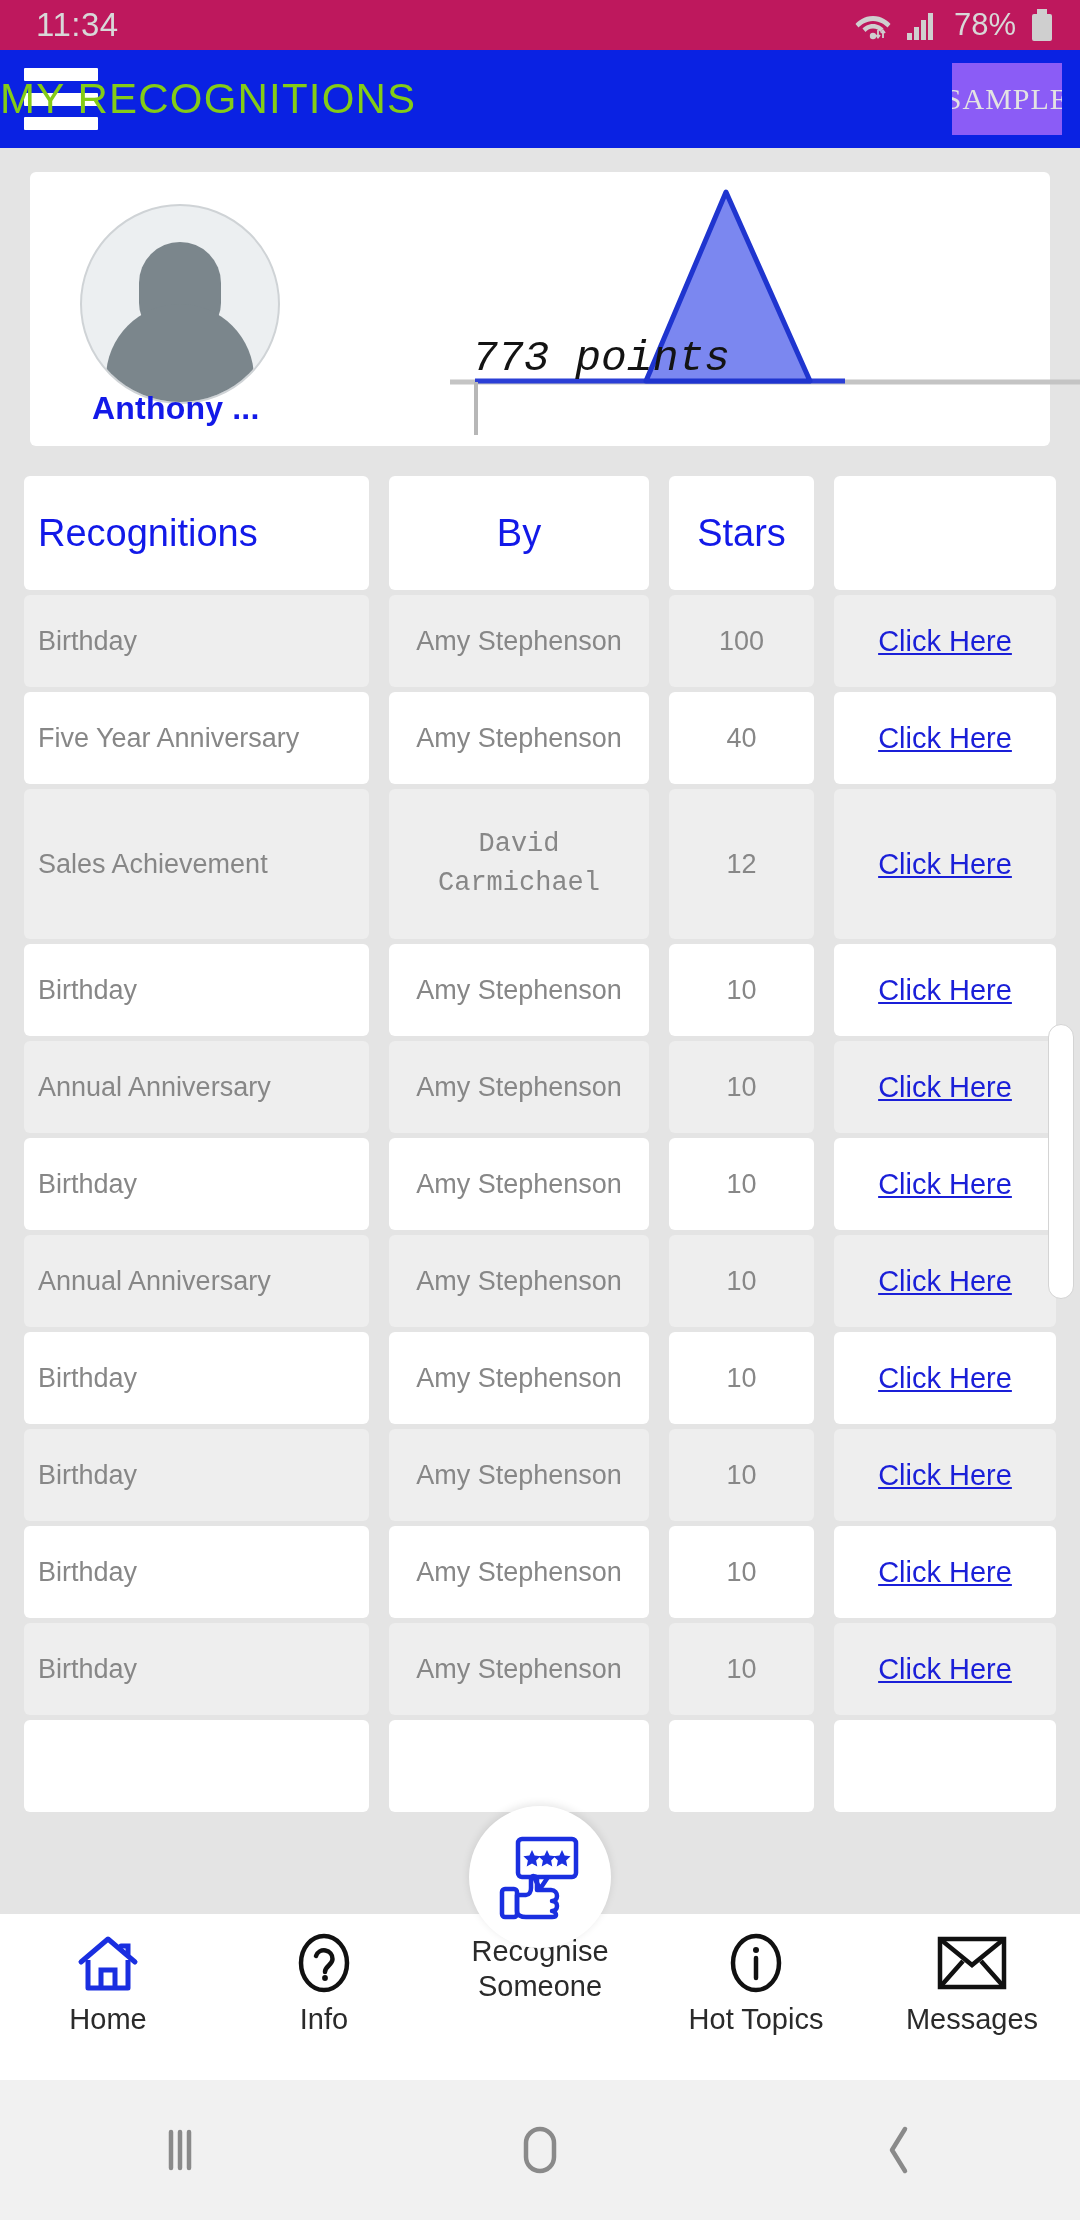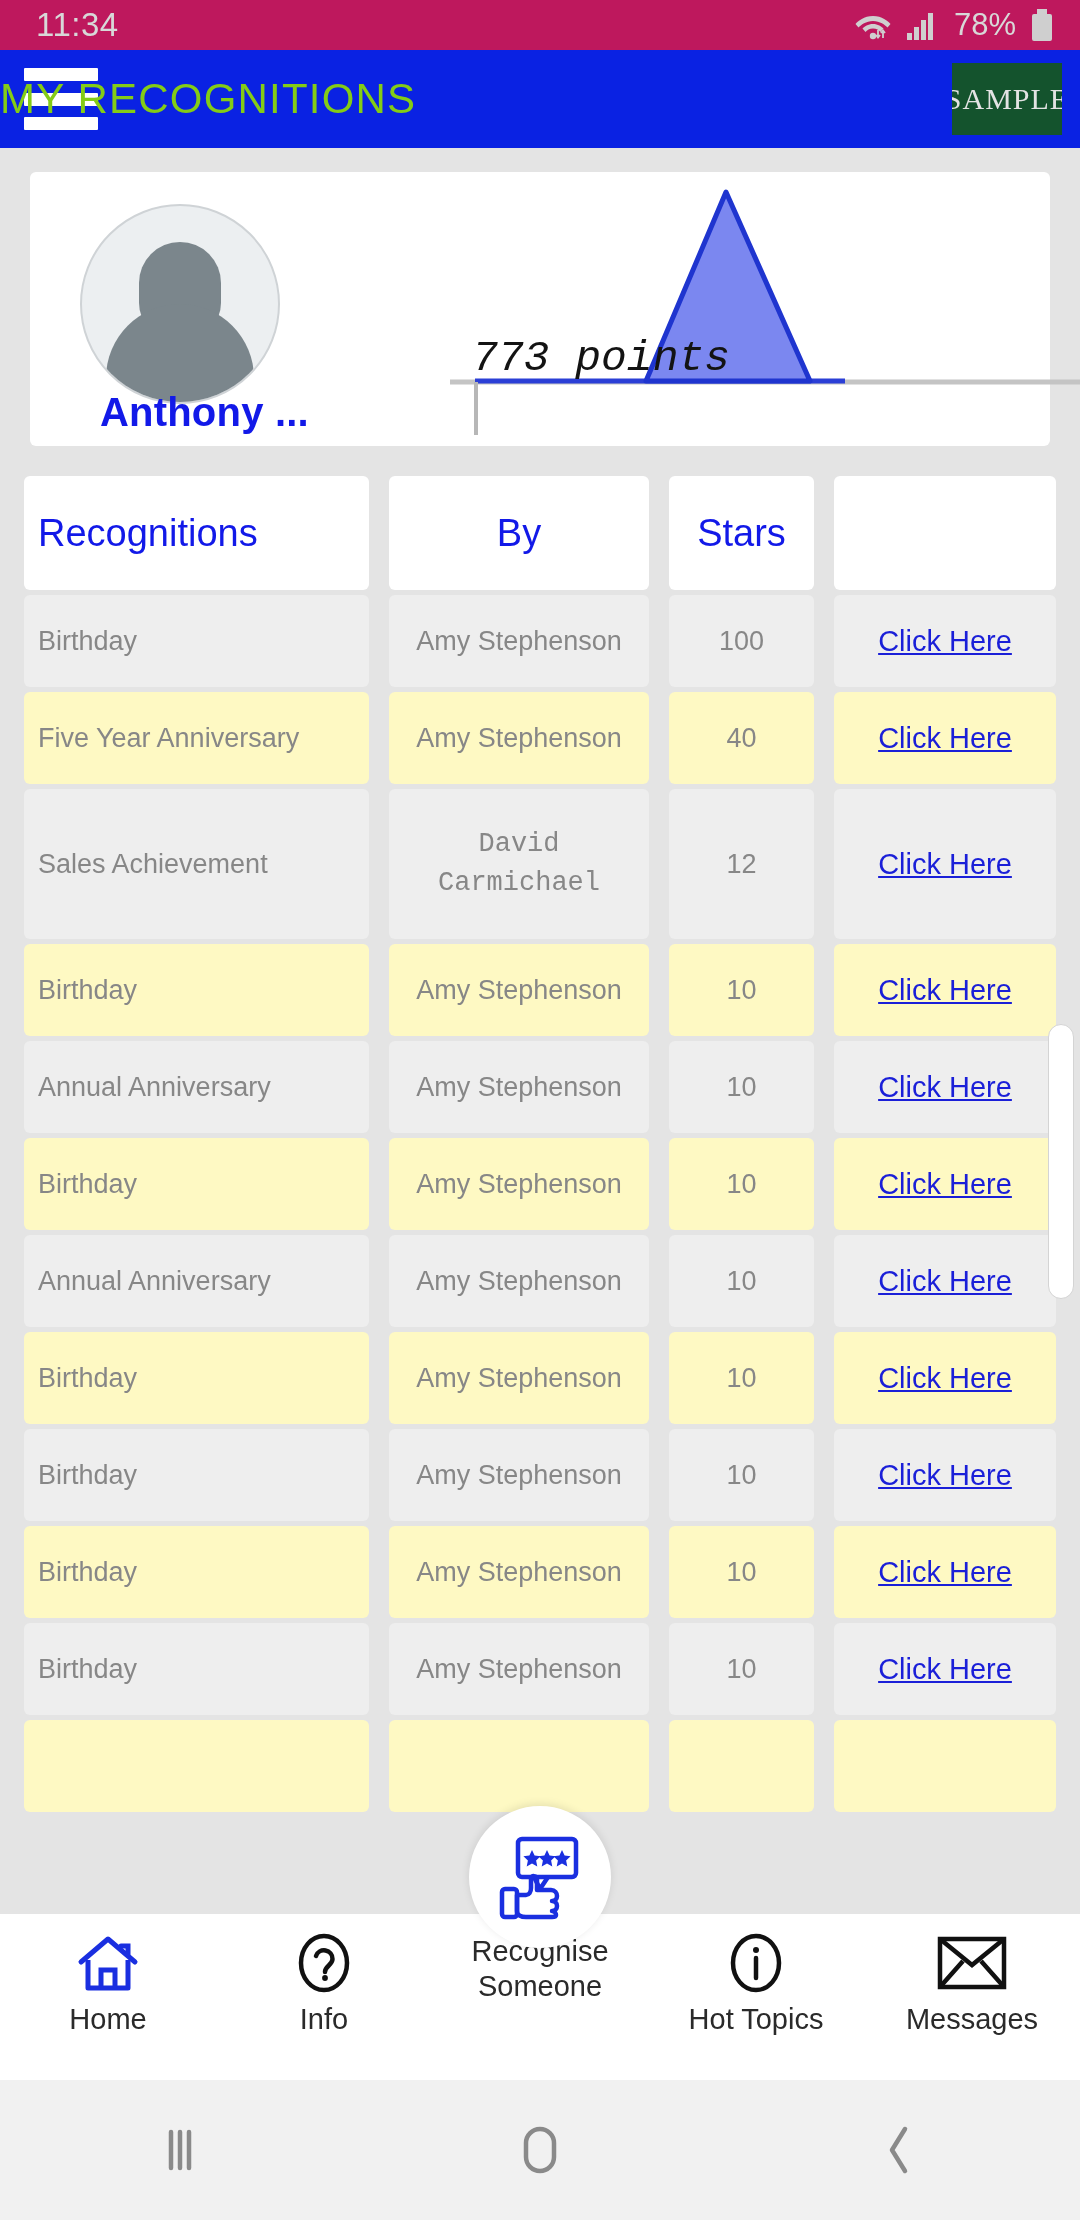--- a/index.html
+++ b/index.html
@@ -84,21 +84,21 @@
     color: #84cc16;
     font-size: 42px;
     font-weight: normal;
     letter-spacing: 1.2px;
     pointer-events: none;
   }
   .logo-box {
     margin-left: auto;
     width: 110px;
     height: 72px;
-    background: #14532d;
+    background: #8b5cf6;
     display: flex;
     align-items: center;
     justify-content: center;
     overflow: hidden;
     position: relative;
     z-index: 2;
   }
   .logo-box span {
     font-family: "Liberation Serif", serif;
     font-size: 30px;
@@ -160,24 +160,23 @@
     border-radius: 74px 74px 0 0;
     left: 50%;
     transform: translateX(-50%);
     bottom: -6px;
   }
   .profile-name {
     position: absolute;
     left: 62px;
     top: 218px;
     color: #1219e8;
-    font-size: 40px;
+    font-size: 32px;
     font-weight: bold;
     letter-spacing: 0.2px;
-    margin-left: 8px;
   }
 
   
   .points-chart {
     position: absolute;
     left: 420px;
     top: 10px;
     right: 0;
     height: 264px;
   }
@@ -196,21 +195,21 @@
   .table-wrap {
     margin: 30px 24px 0 24px;
     position: relative;
   }
   .trow {
     display: flex;
     gap: 20px;
     margin-bottom: 5px;
   }
   .tcell {
-    background: #fef9c3;
+    background: #ffffff;
     border-radius: 6px;
     display: flex;
     align-items: center;
     padding: 0 14px;
     font-size: 27px;
     color: #878787;
     min-height: 92px;
   }
   .trow.alt .tcell { background: #eeeeee; }
 

